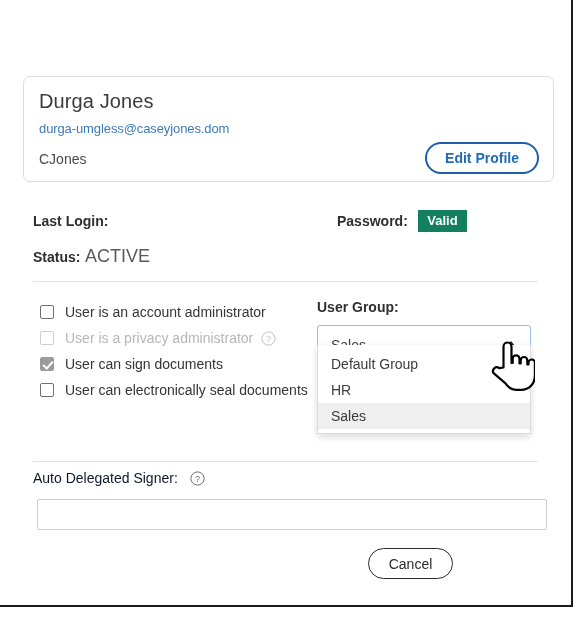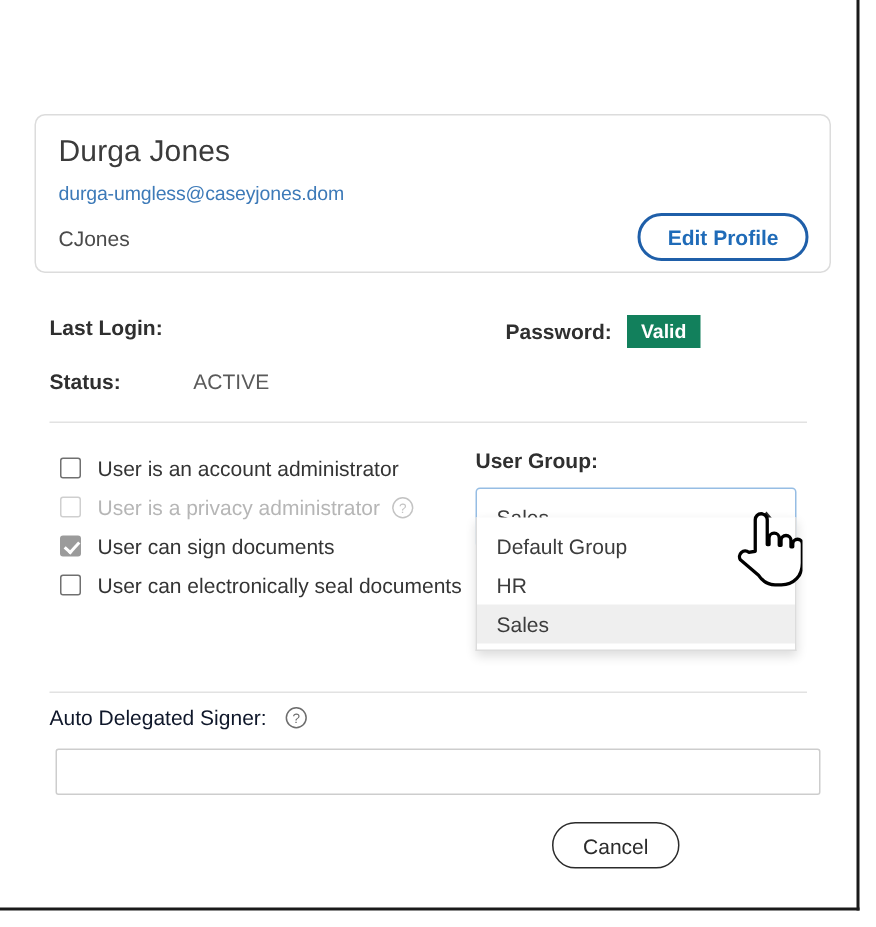--- a/index.html
+++ b/index.html
@@ -93,23 +93,22 @@
     font-family: "Liberation Sans", sans-serif;
     cursor: pointer;
     line-height: 1;
   }
   .label-bold {
     font-size: 14px;
     font-weight: bold;
     color: #2f2f2f;
   }
   .label-value {
-    font-size: 14px;
+    font-size: 18px;
     color: #5a5a5a;
-    margin-left: 44px;
   }
   .row-last-login { position: absolute; left: 33px; top: 210px; }
   .row-password   { position: absolute; left: 289px; top: 210px; margin-left: 48px; }
   .badge {
     display: inline-block;
     background: #12805c;
     color: #ffffff;
     font-size: 13px;
     font-weight: bold;
     padding: 3px 9px 4px;

